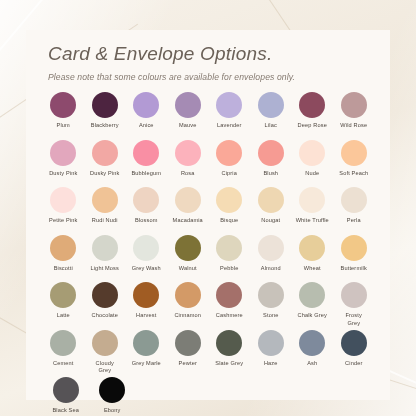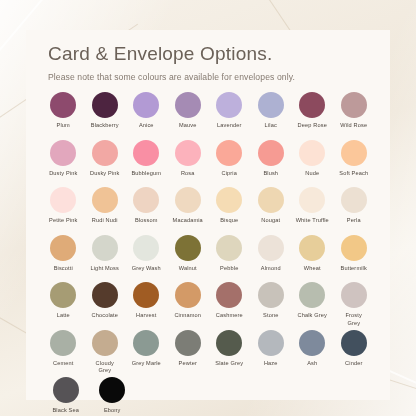--- a/index.html
+++ b/index.html
@@ -36,20 +36,21 @@
     left: 26px;
     top: 30px;
     width: 364px;
     height: 370px;
     background: #fbf8f4;
     box-shadow: 0 0 0 0 rgba(0,0,0,0);
   }
 
   #header {
     padding: 14px 0 0 22px;
+    font-style: italic;
   }
   #title {
     font-size: 19px;
     font-weight: 400;
     letter-spacing: 0.2px;
     color: #6b6158;
     margin: 0;
     line-height: 1.1;
   }
   #subtitle {

